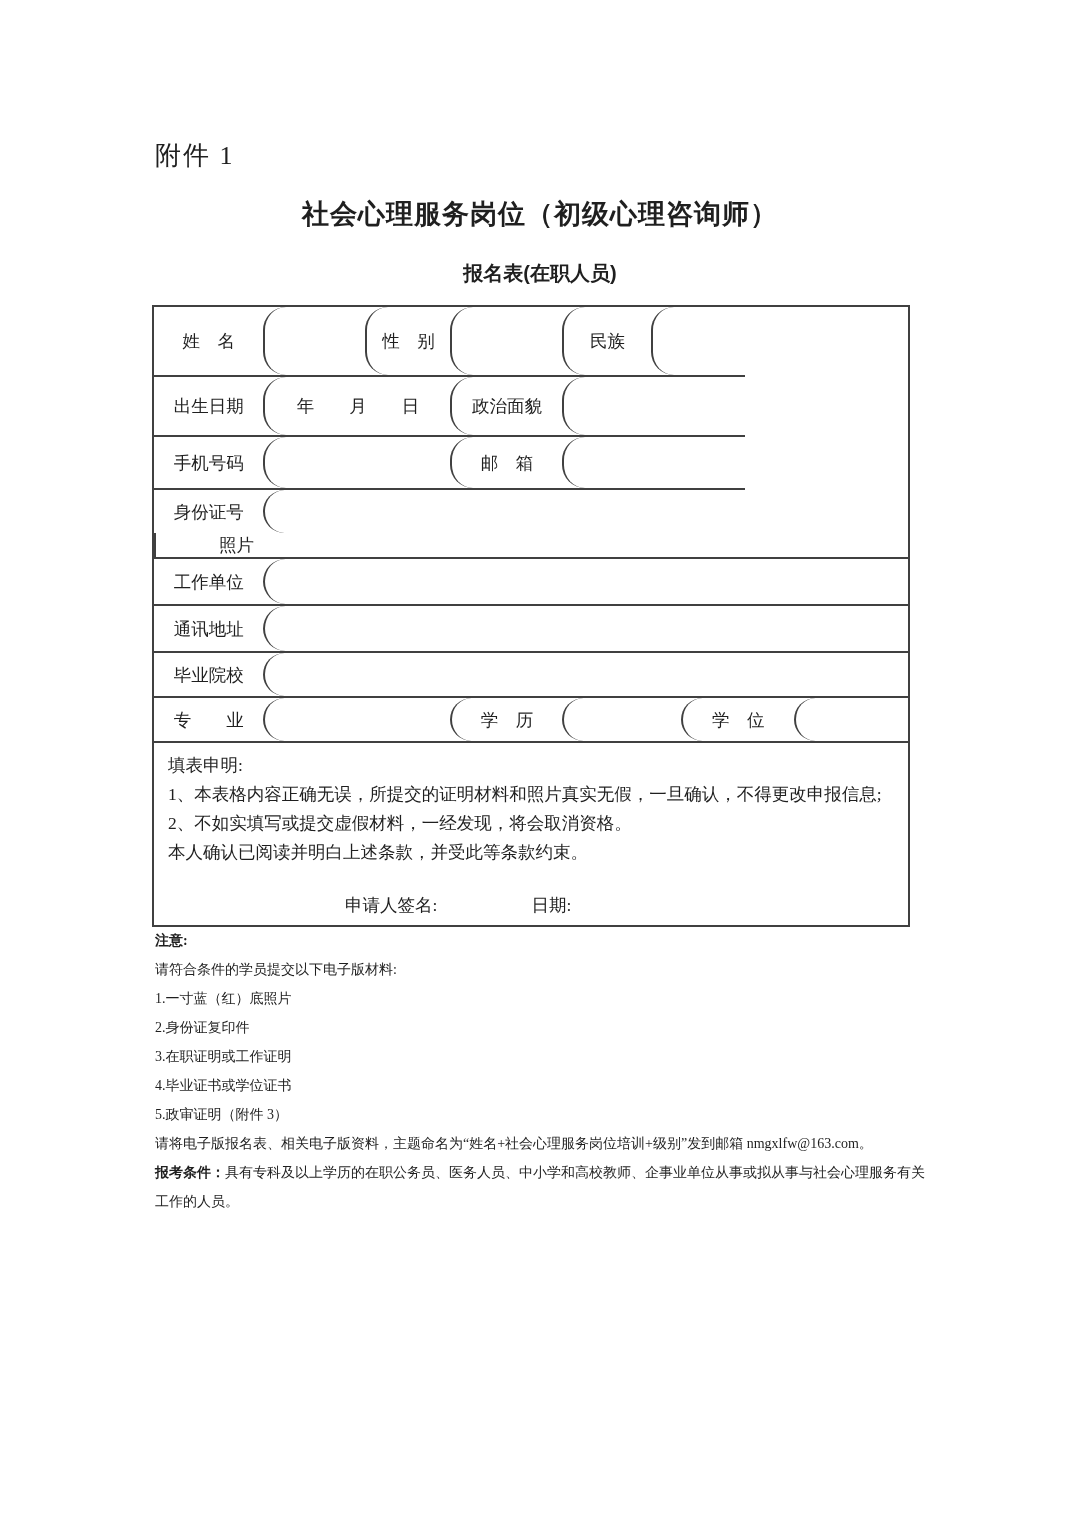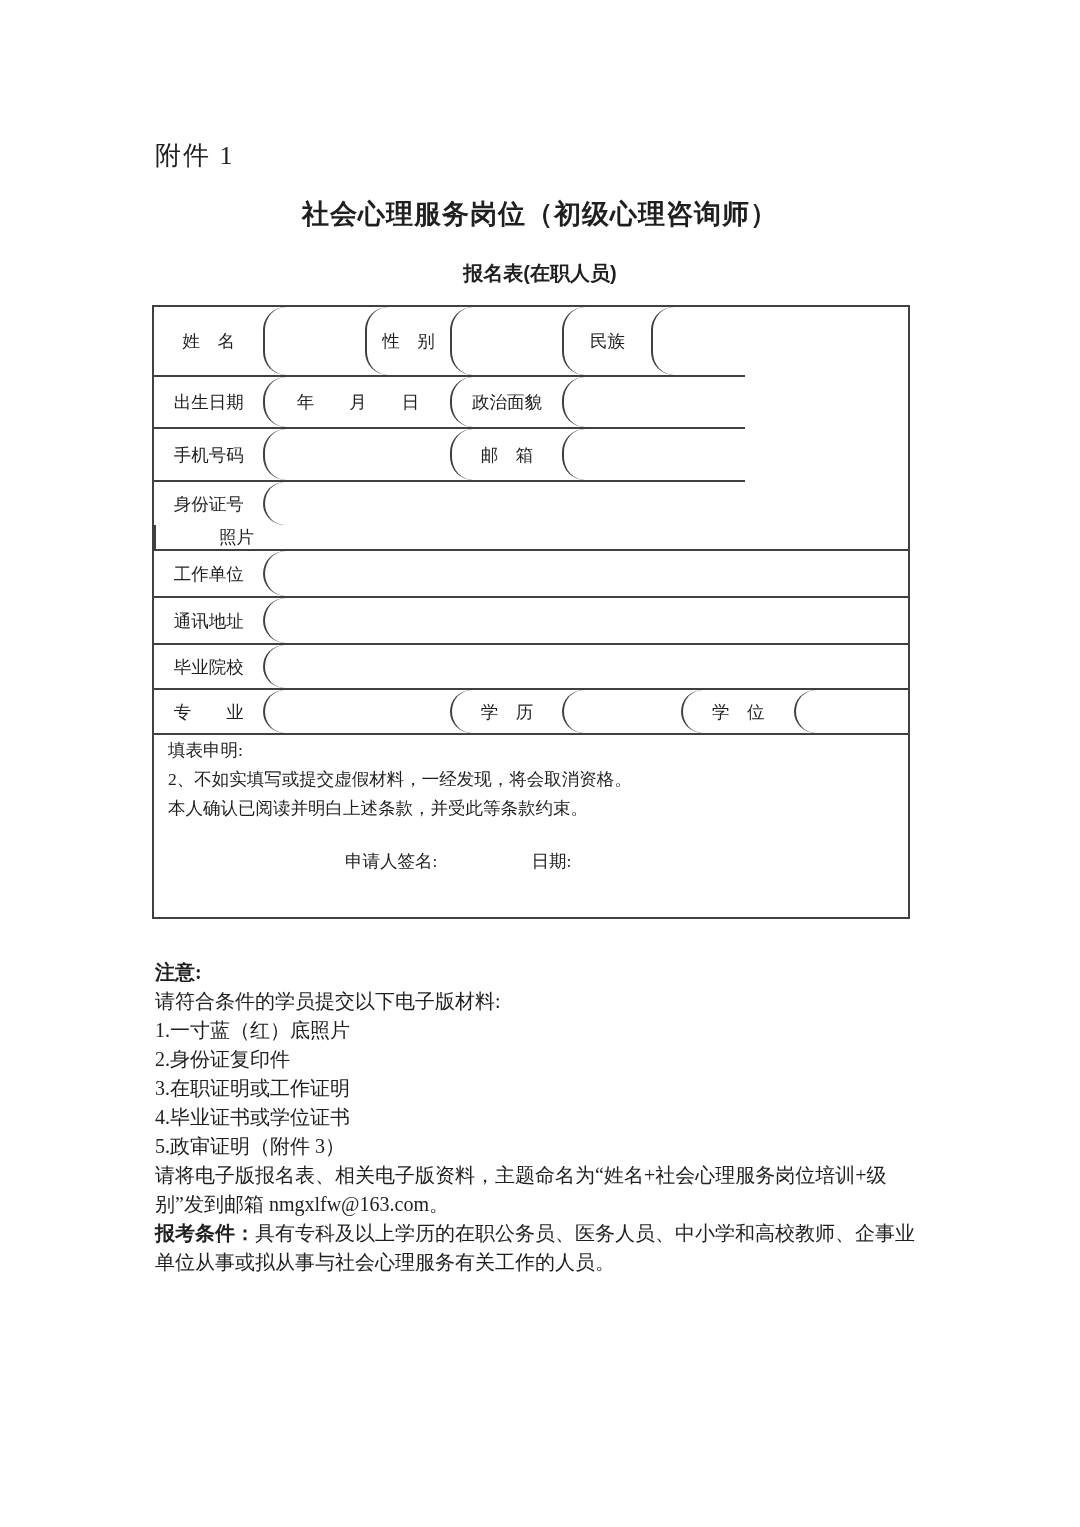--- a/index.html
+++ b/index.html
@@ -36,39 +36,39 @@
     display:flex; align-items:center; justify-content:center;
   }
   .row { display:flex; }
   .upper-left .row + .row { border-top:2px solid #404040; }
   .tbl > .row, .tbl > .decl { border-top:2px solid #404040; }
   .row > div + div { border-left:2px solid #404040;border-radius:23px; }
   .cell {
     display:flex; align-items:center; justify-content:center;
     overflow:hidden;
   }
-  .r1 { height:68px; } .r2 { height:52px; } .r3 { height:53px; } .r4 { height:45px; }
+  .r1 { height:68px; } .r2 { height:60px; } .r3 { height:53px; } .r4 { height:45px; }
   .r5, .r6 { height:47px; } .r7, .r8 { height:45px; }
   
   .w-c1 { width:18.52%; } .w-c2 { width:17.17%; } .w-c3 { width:14.48%; }
   .w-c4 { width:18.86%; } .w-c5 { width:15.15%; } .w-c6 { width:15.82%; }
   .w-c23 { width:31.65%; } .w-rest { flex:1; }
   
   .w-label { width:14.51%;border-radius:12px; }
   .w8-b1 { width:24.80%; } .w8-edu { width:14.78%; } .w8-b2 { width:15.83%; }
   .w8-deg { width:14.91%; }
   
-  .decl { height:184px; padding:1px 14px 10px 14px; line-height:29px; }
+  .decl { height:184px; padding:8px 14px 10px 14px; line-height:29px; }
   .sig-row { display:flex; margin-top:24px; }
   .sig-name { margin-left:177px; }
   .sig-date { margin-left:94px; }
   
   .notes {
-    position:absolute; left:155px; top:958px; width:778px;
-    font-size:20px; line-height:29px;
+    position:absolute; left:155px; top:926px; width:778px;
+    font-size:14px; line-height:29px;
   }
   .notes .line { margin-bottom:0; }
   .bold { font-weight:bold; }
 </style>
 </head>
 <body>
 
 <div class="attachment">附件 1</div>
 <div class="title">社会心理服务岗位（初级心理咨询师）</div>
 <div class="subtitle">报名表(在职人员)</div>
@@ -122,20 +122,21 @@
     <div class="cell w-label">专　　业</div>
     <div class="cell w8-b1"></div>
     <div class="cell w8-edu">学　历</div>
     <div class="cell w8-b2"></div>
     <div class="cell w8-deg">学　位</div>
     <div class="cell w-rest"></div>
   </div>
 
   <div class="decl">
     <div>填表申明:</div>
+    <div>1、本表格内容正确无误，所提交的证明材料和照片真实无假，一旦确认，不得更改申报信息;</div>
     <div>2、不如实填写或提交虚假材料，一经发现，将会取消资格。</div>
     <div>本人确认已阅读并明白上述条款，并受此等条款约束。</div>
     <div class="sig-row">
       <span class="sig-name">申请人签名:</span>
       <span class="sig-date">日期:</span>
     </div>
   </div>
 </div>
 
 <div class="notes">

